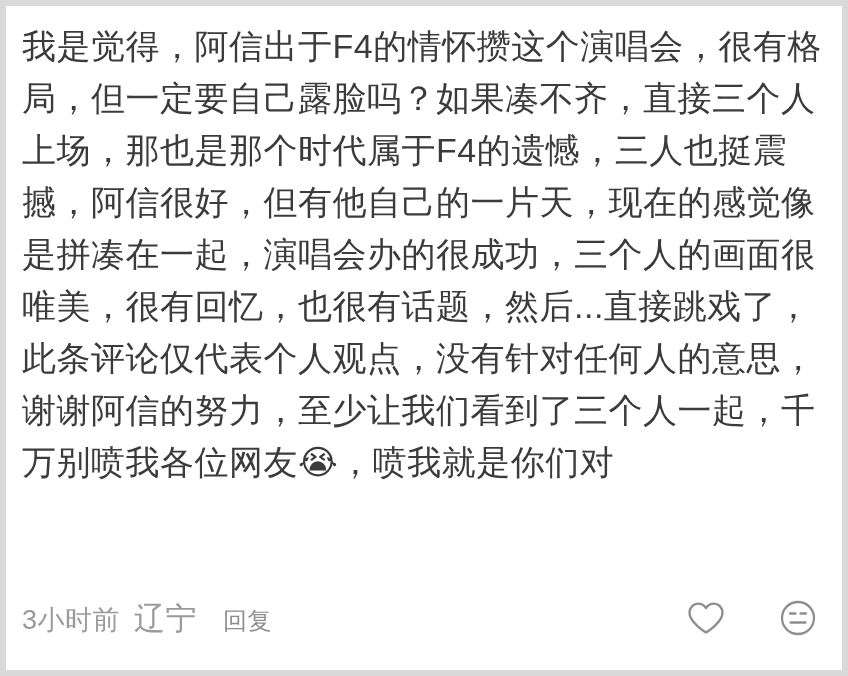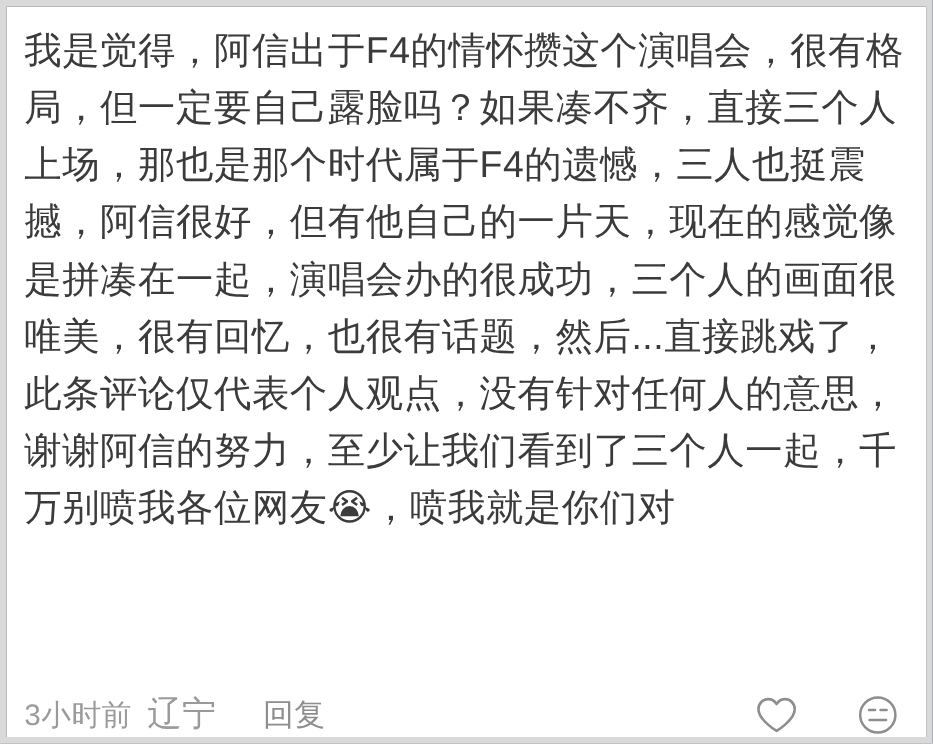--- a/index.html
+++ b/index.html
@@ -10,21 +10,21 @@
   body {
     width: 848px;
     height: 676px;
     font-family: "Liberation Sans", "DejaVu Sans", sans-serif;
     overflow: hidden;
   }
   #screen {
     position: relative;
     width: 848px;
     height: 676px;
-    background: #0f172a;
+    background: #0369a1;
     box-sizing: border-box;
     border-left: 6px solid #d9d9d9;
     border-right: 6px solid #d9d9d9;
     border-top: 6px solid #d9d9d9;
     border-bottom: 6px solid #d9d9d9;
   }
   .comment-card {
     position: absolute;
     left: 0;
     top: 0;
@@ -49,43 +49,43 @@
     word-break: break-all;
     white-space: normal;
     margin: 0;
   }
   .comment-footer {
     flex: 0 0 auto;
     height: 72px;
     padding: 0 18px 0 16px;
     box-sizing: border-box;
     display: flex;
-    align-items: flex-end;
+    align-items: flex-start;
     justify-content: space-between;
   }
   .meta-left {
     display: flex;
     align-items: baseline;
     gap: 14px;
   }
   .meta-time {
     font-size: 27px;
     color: #9a9a9a;
     letter-spacing: 0.5px;
   }
   .meta-location {
     font-size: 31px;
     color: #9a9a9a;
     letter-spacing: 0.5px;
   }
   .meta-reply {
-    font-size: 28px;
+    font-size: 24px;
     color: #8e8e8e;
     letter-spacing: 0.5px;
-    margin-left: 28px;
+    margin-left: 12px;
   }
   .meta-right {
     display: flex;
     align-items: center;
     gap: 52px;
     padding-right: 6px;
   }
   .icon-btn {
     width: 40px;
     height: 40px;

